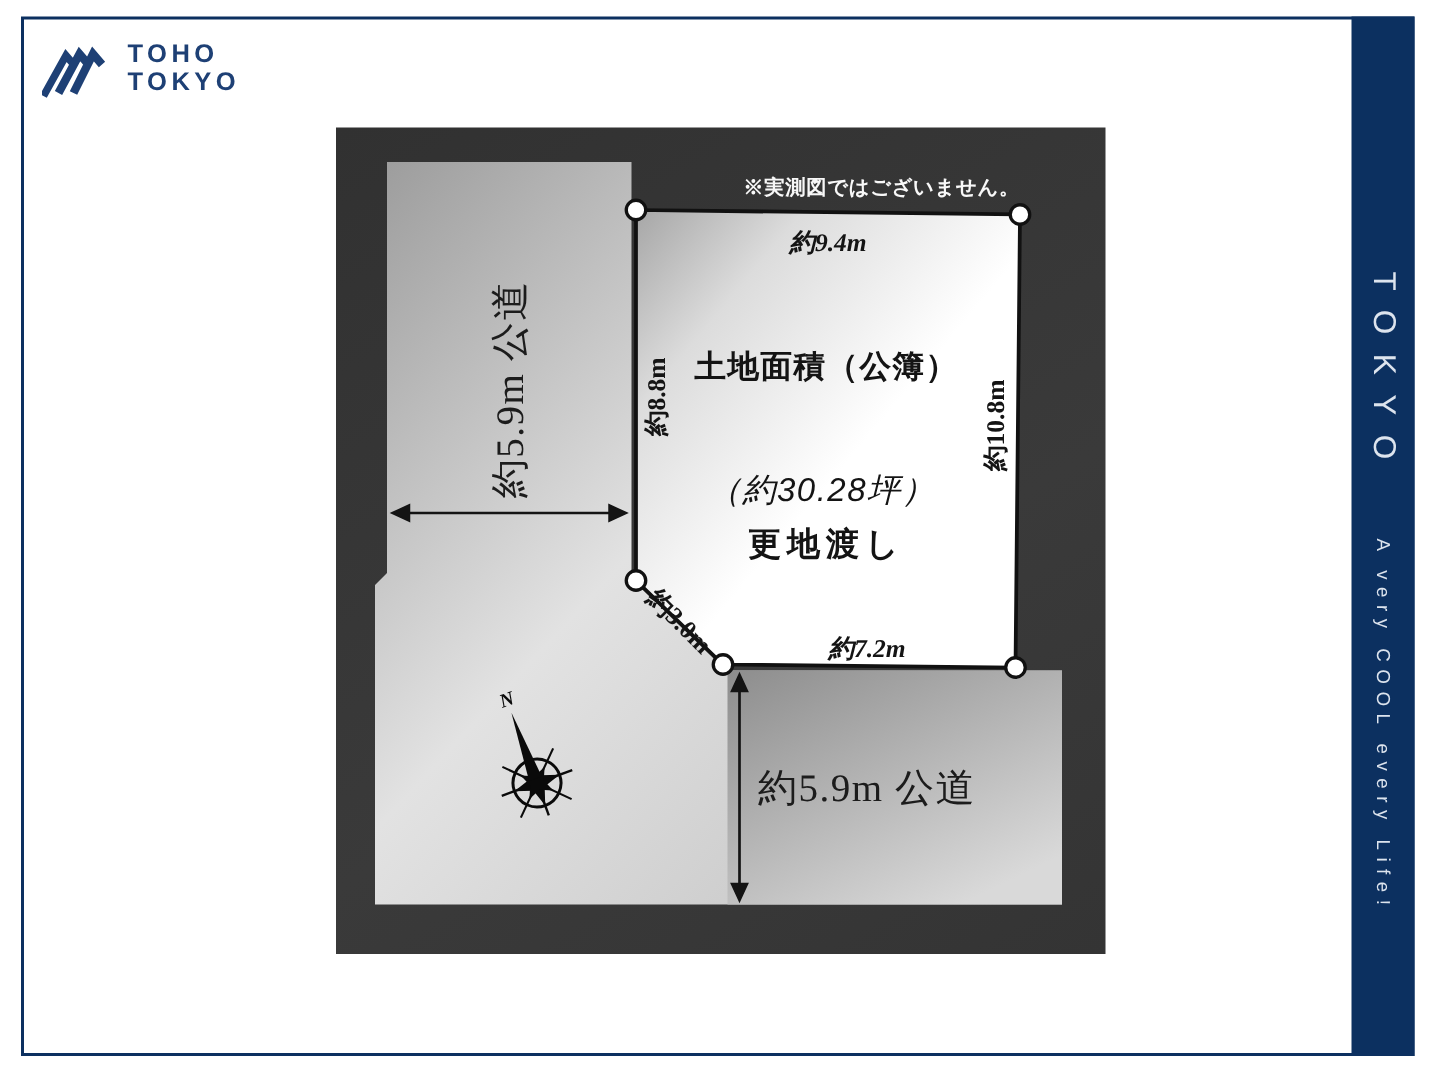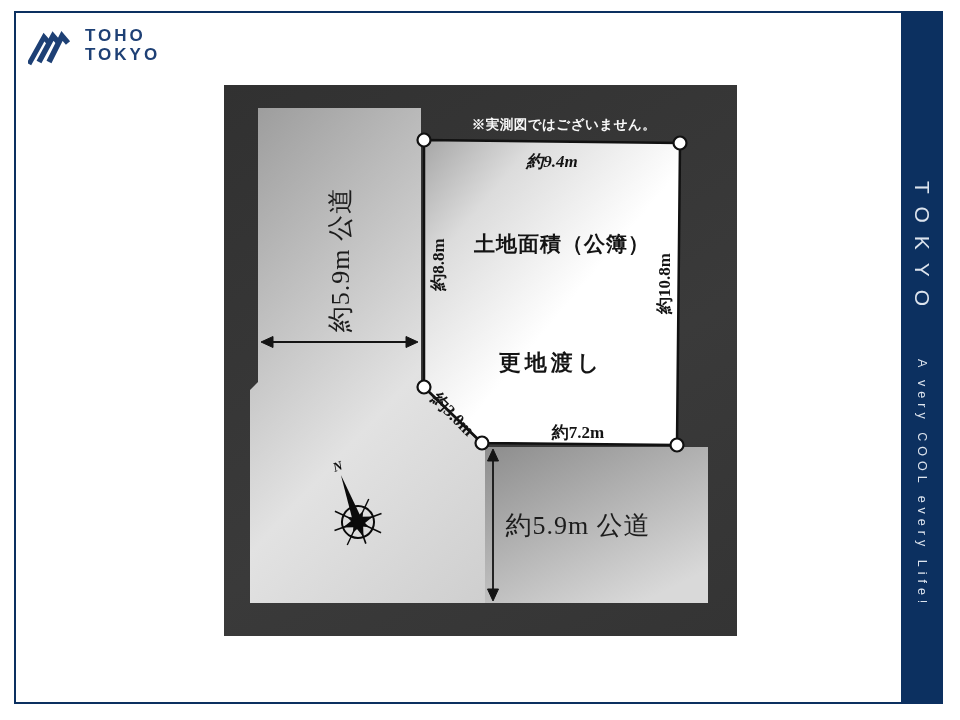--- a/index.html
+++ b/index.html
@@ -30,21 +30,21 @@
   .panel {
     position:absolute; left:224px; top:85px; width:513px; height:551px;
     background:linear-gradient(150deg, #313131, #3a3a3a 60%, #343434);
   }
   .panel svg.scene { position:absolute; left:0; top:0; }
   .lbl { position:absolute; text-align:center; color:#141414; white-space:nowrap; }
   .serif { font-family:"Liberation Serif", "DejaVu Serif", serif; }
   .dim { font-size:17px; font-weight:bold; }
   .rot-ccw { transform:rotate(-90deg); }
   .rot-45 { transform:rotate(45deg); }
-  .note { position:absolute; left:212px; top:31px; width:256px; text-align:center;
+  .note { position:absolute; left:200px; top:31px; width:256px; text-align:right;
           color:#f8f8f8; font-size:13.5px; font-weight:bold; letter-spacing:0.5px; }
   .area-title { font-size:21px; font-weight:bold; letter-spacing:1px; }
   .area-value { font-size:35px; font-style:italic; letter-spacing:5px; color:#1a1a1a; }
   .area-value sup { font-size:16px; letter-spacing:0; }
   .area-tsubo { font-size:22px; font-style:italic; letter-spacing:1px; }
   .area-delivery { font-size:22px; font-weight:bold; letter-spacing:4px; }
   .road-label { font-size:26px; letter-spacing:1px; color:#1c1c1c; }
 </style>
 </head>
 <body>
@@ -127,22 +127,23 @@
         <text x="0" y="-55" text-anchor="middle" font-size="13" font-weight="bold" font-style="italic" font-family="Liberation Serif, serif" fill="#0a0a0a">N</text>
       </g>
     </svg>
 
     <div class="note">※実測図ではございません。</div>
 
     <span class="lbl serif dim" style="left:278px; top:65px; width:100px;font-style:italic;">約9.4m</span>
     <span class="lbl serif dim rot-ccw" style="left:166px; top:168px; width:96px;">約8.8m</span>
     <span class="lbl serif dim rot-ccw" style="left:392px; top:187px; width:96px;">約10.8m</span>
     <span class="lbl serif dim rot-45" style="left:181px; top:318px; width:96px;">約3.0m</span>
-    <span class="lbl serif dim" style="left:306px; top:336px; width:96px;">約7.2m</span>
+    <span class="lbl serif dim" style="left:306px; top:336px; width:96px;font-style:italic;">約7.2m</span>
 
-    <span class="lbl area-title" style="left:213px; top:145px; width:250px;text-align:center;">土地面積（公簿）</span>
+    <span class="lbl area-title" style="left:202px; top:145px; width:250px;text-align:center;">土地面積（公簿）</span>
+    <span class="lbl area-tsubo" style="left:199px; top:227px; width:250px;">（約30.28坪）</span>
     <span class="lbl area-delivery" style="left:202px; top:263px; width:250px;">更地渡し</span>
 
     <span class="lbl serif road-label rot-ccw" style="left:16px; top:157px; width:200px;">約5.9m 公道</span>
     <span class="lbl serif road-label" style="left:254px; top:423px; width:200px;">約5.9m 公道</span>
   </div>
 
 </div>
 
 </body></html>

